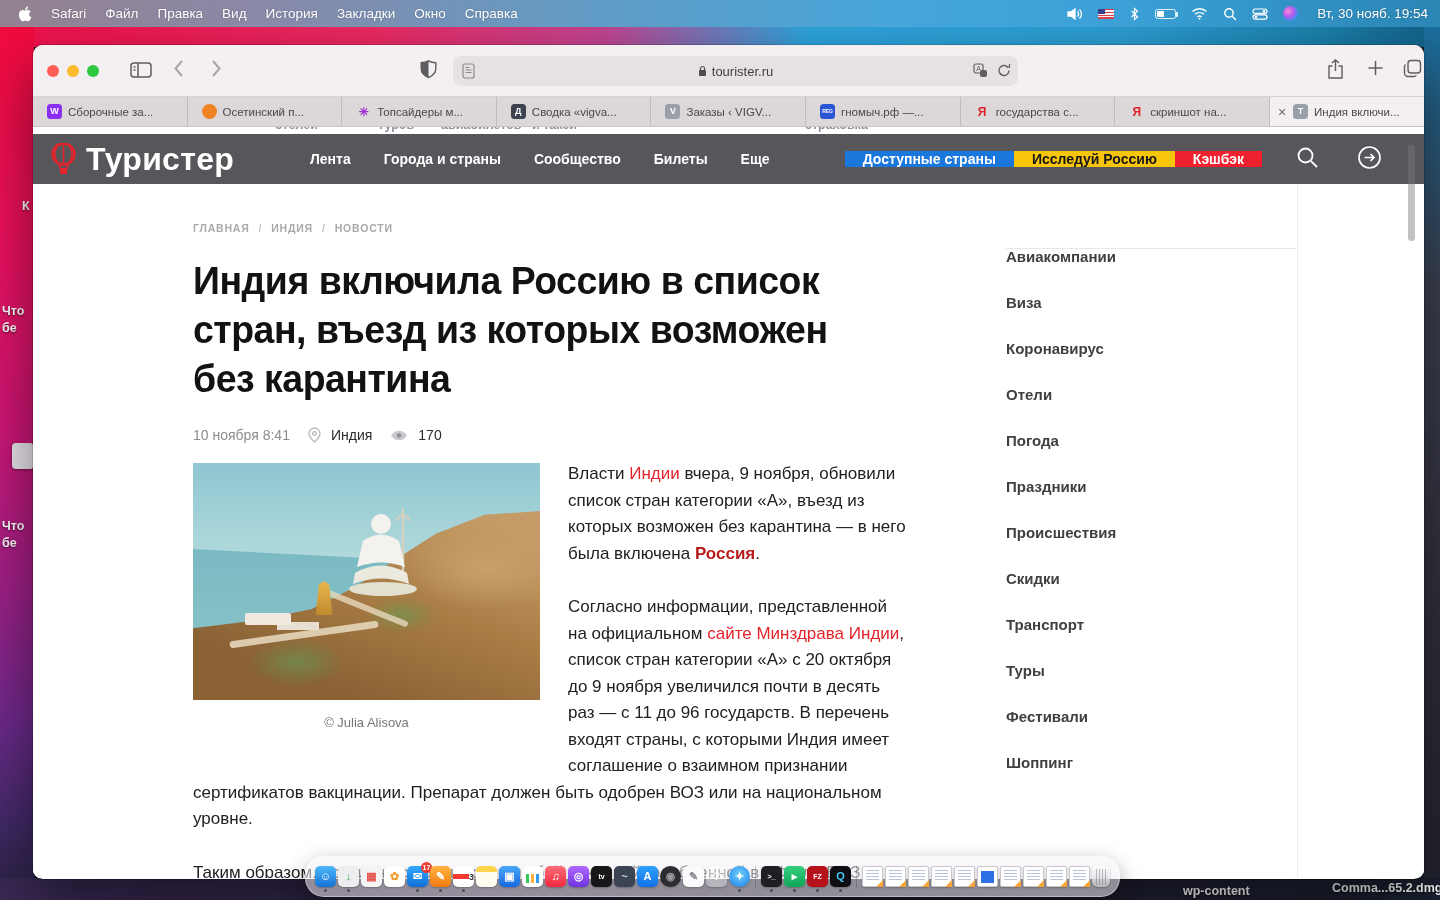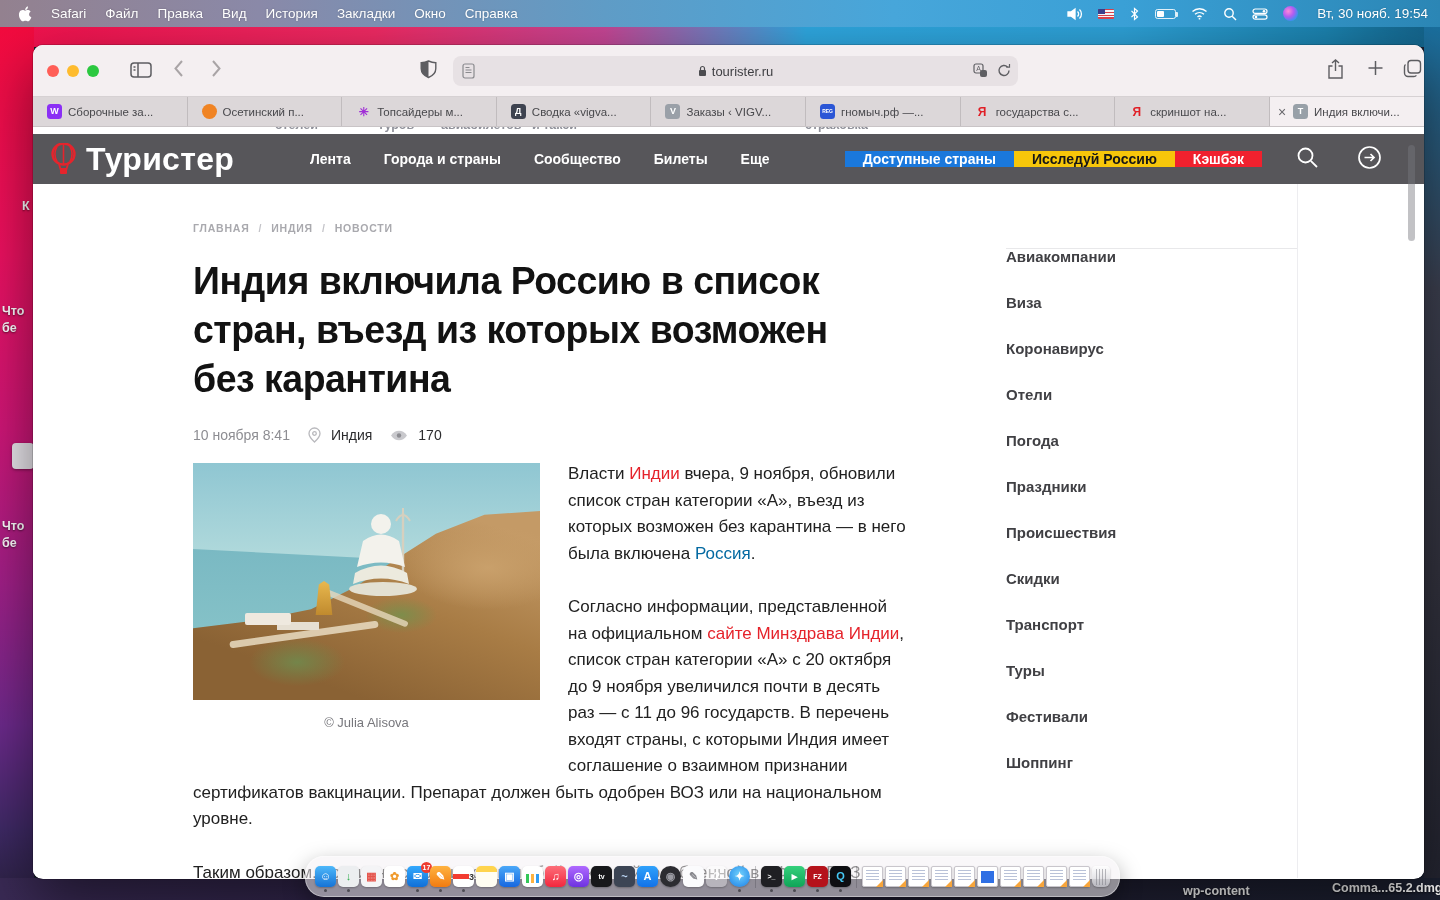--- a/index.html
+++ b/index.html
@@ -429,21 +429,21 @@
                   <path d="M60 8v64" stroke="#d6d0bf" stroke-width="2.4" fill="none"></path>
                   <path d="M53 16q7-12 14 0M60 3v11" stroke="#d6d0bf" stroke-width="2" fill="none"></path>
                   <circle cx="38" cy="19" r="10" fill="#f3f2ec"></circle>
                   <path d="M20 36q18-13 36 0l6 26q-24-9-48 0z" fill="#f3f2ec"></path>
                   <path d="M12 68q26-15 52 0l2 11q-28-11-56 0z" fill="#eceade"></path>
                   <ellipse cx="40" cy="84" rx="34" ry="7" fill="#e3e0d2"></ellipse>
                 </svg>
               </div>
               <div class="fig-cap">© Julia Alisova</div>
             </div>
-          <p class="apara"><span class="arun">Власти </span><a class="alink" style="color: rgb(229, 35, 43);">Индии</a><span class="arun"> вчера, 9 ноября, обновили список стран категории «А», въезд из которых возможен без карантина — в него была включена </span><a class="alink" style="color: #0369a1;">Россия</a><span class="arun">.</span></p>
+          <p class="apara"><span class="arun">Власти </span><a class="alink" style="color: rgb(229, 35, 43);">Индии</a><span class="arun"> вчера, 9 ноября, обновили список стран категории «А», въезд из которых возможен без карантина — в него была включена </span><a class="alink" style="color: #b91c1c; font-weight: bold;">Россия</a><span class="arun">.</span></p>
               <p class="apara"><span class="arun">Согласно информации, представленной на официальном </span><a class="alink" style="color: rgb(229, 35, 43);">сайте Минздрава Индии</a><span class="arun">, список стран категории «А» с 20 октября до 9 ноября увеличился почти в десять раз — с 11 до 96 государств. В перечень входят страны, с которыми Индия имеет соглашение о взаимном признании сертификатов вакцинации. Препарат должен быть одобрен ВОЗ или на национальном уровне.</span></p>
               <p class="apara"><span class="arun">Таким образом, россияне с прививками любой вакциной, одобренной в РФ или ВОЗ</span></p>
             </div>
         </div>
 
         <div class="side">
           <div class="side-divider"></div>
           <div id="news-list">
               <div class="side-link">Авиакомпании</div>
               <div class="side-link">Виза</div>

